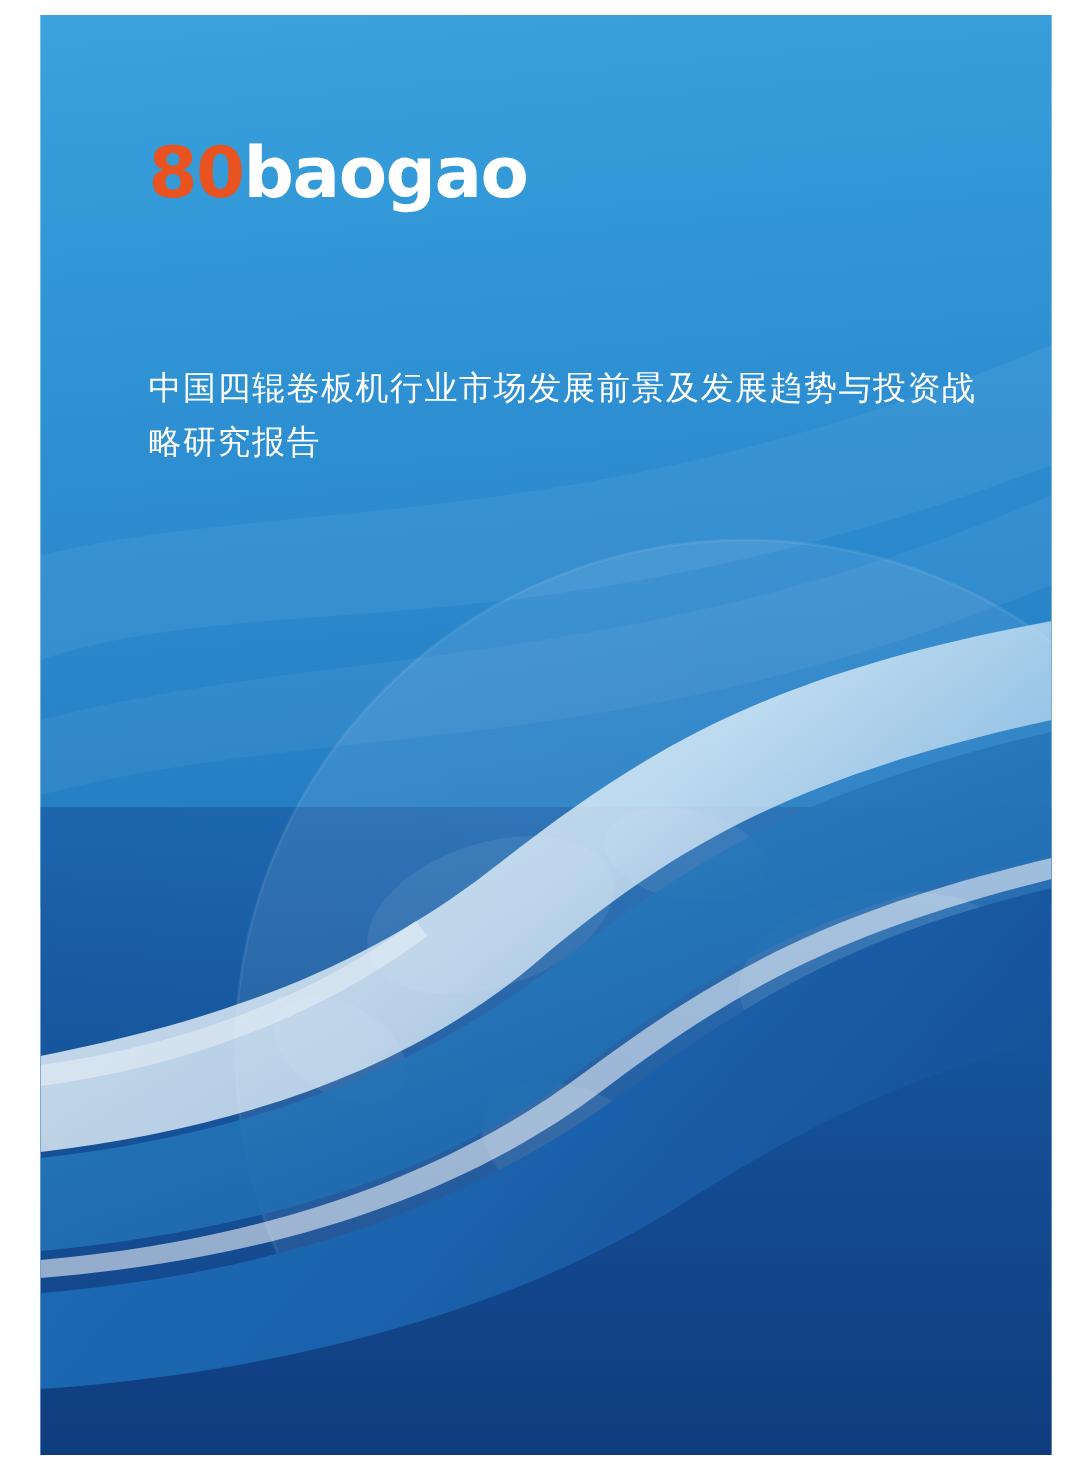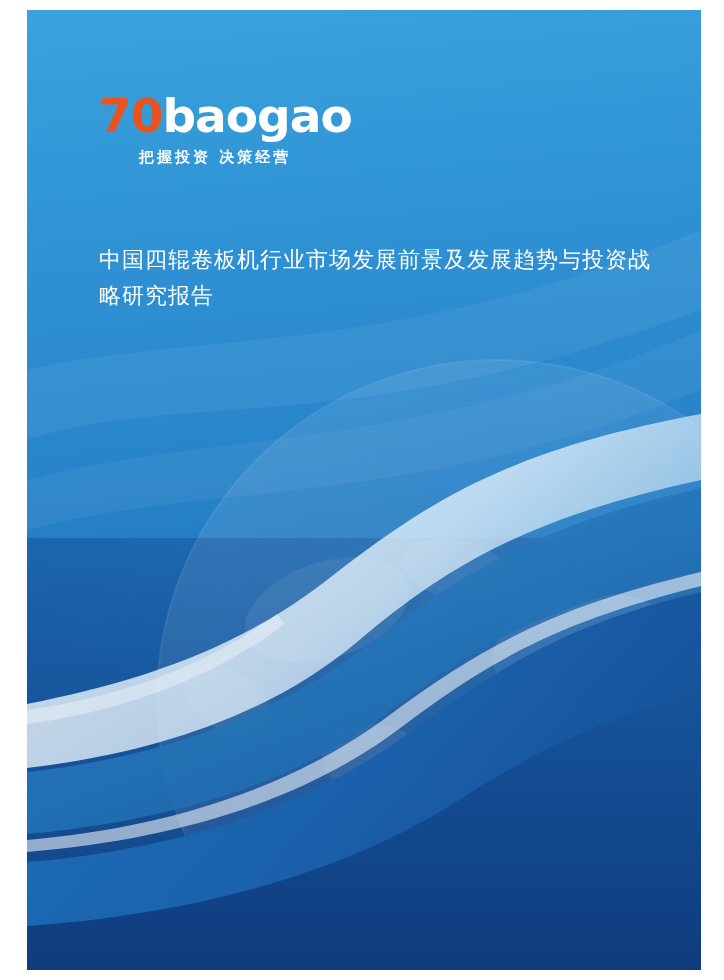--- a/index.html
+++ b/index.html
@@ -147,20 +147,19 @@
       <path d="M0,830 C140,818 266,778 364,704 C466,628 540,594 674,562 L674,576 C548,608 476,640 376,716 C276,792 146,830 0,842 Z" fill="#ffffff" fill-opacity="0.55"></path>
 
       <path d="M0,852 C150,840 286,796 392,716 C494,640 566,608 674,582 L674,960 L0,960 Z" fill="url(#gradWave2)"></path>
 
       <path d="M0,916 C170,904 320,862 432,790 C526,730 600,700 674,684 L674,960 L0,960 Z" fill="url(#gradBottom)"></path>
 
       <path d="M0,700 C90,688 180,656 250,604 L258,614 C186,668 94,702 0,714 Z" fill="#ffffff" fill-opacity="0.35"></path>
     </svg>
 
     <div class="logo">
-      <div class="logo-main"><span class="num1">70</span><span>baogao</span></div>
-      <div class="logo-sub">把握投资 决策经营</div>
+      <div class="logo-main"><span class="num1">80</span><span>baogao</span></div>
     </div>
 
     <div class="title">中国四辊卷板机行业市场发展前景及发展趋势与投资战略研究报告</div>
   </div>
 
 </div>
 
 </body></html>

